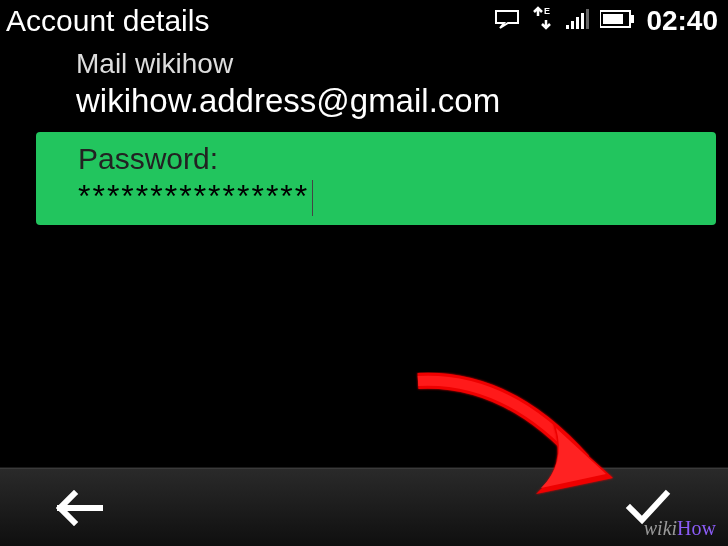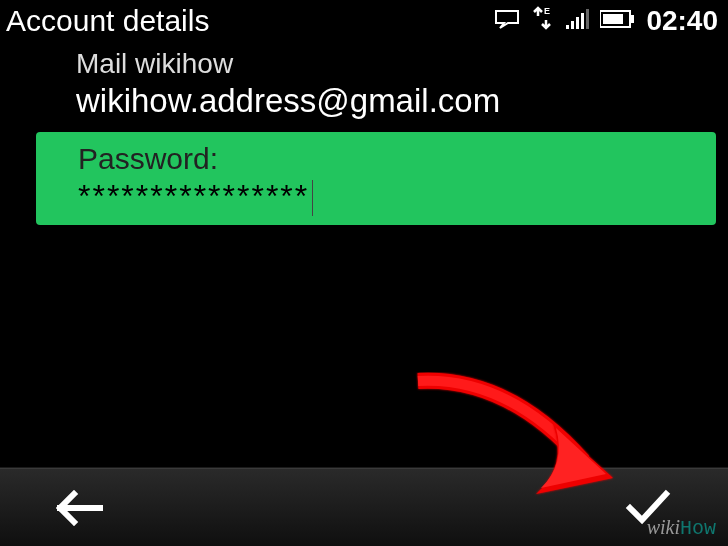--- a/index.html
+++ b/index.html
@@ -123,22 +123,21 @@
       color: #888;
       font-family: Georgia, serif;
       z-index: 20;
     }
     .watermark .wiki {
       color: #999;
       font-style: italic;
       margin-top: 32px;
     }
     .watermark .how {
-      color: #0f766e;
-      font-family: Liberation Mono, monospace;
+      color: #8b5cf6;
     }
     .divider-line {
       position: absolute;
       bottom: 78px;
       left: 0;
       width: 100%;
       height: 1px;
       background: #1a1a1a;
     }
   </style>

